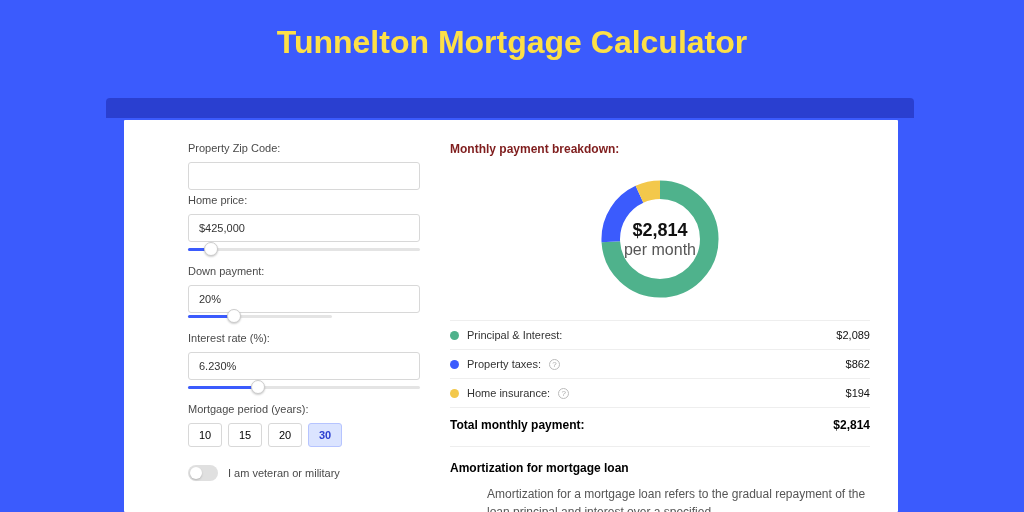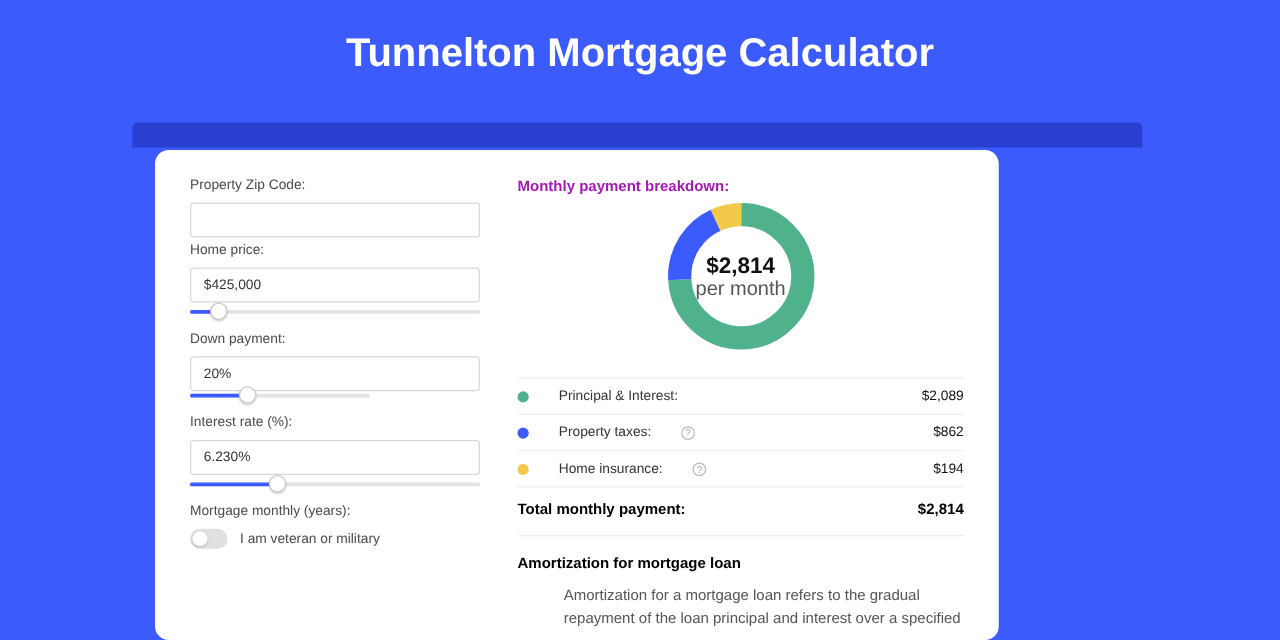--- a/index.html
+++ b/index.html
@@ -1,50 +1,50 @@
 <!DOCTYPE html>
 <html><head>
 <meta charset="utf-8">
 <style>
 * { box-sizing: border-box; margin: 0; padding: 0; font-family: -apple-system, BlinkMacSystemFont, 'Segoe UI', Arial, sans-serif; }
 body { background:#3b5bfd; width:1024px; height:512px; overflow:hidden; }
 .outer { width:1024px; height:512px; position:relative; }
-.title { color:#ffffff; font-size:32px; font-weight:700; text-align:center; padding-top:24px; padding-bottom:22px; }
+.title { color:#fde047; font-size:32px; font-weight:700; text-align:center; padding-top:24px; padding-bottom:22px; }
 .banner-shadow { position:absolute; left:106px; top:98px; width:808px; height:20px; background:#2a3fd0; border-radius:4px 4px 0 0; }
-.card { position:absolute; left:124px; top:120px; width:675px; height:392px; background:#fff; border-radius:11px; overflow:hidden; }
+.card { position:absolute; left:124px; top:120px; width:774px; height:392px; background:#fff; border-radius:1px; overflow:hidden;padding-left:36px; }
 .cols { display:flex; height:100%; }
 .left { width:280px; padding:22px 20px 0 28px; }
 .right { flex:1; padding:22px 28px 0 10px; }
 
 .label { font-size:11px; color:#4a4a4a; margin-bottom:8px; }
 .field { width:100%; height:28px; border:1px solid #d8d8d8; border-radius:3px; padding:0 10px; font-size:11px; color:#333; background:#fff; margin-bottom:4px; }
 .slider-track { position:relative; height:3px; background:#e4e4e4; border-radius:2px; margin-bottom:14px; margin-top:2px; }
 .slider-fill { position:absolute; height:3px; background:#3b5bfd; border-radius:2px; top:0; left:0; }
 .slider-thumb { position:absolute; width:14px; height:14px; background:#fff; border:1px solid #ccc; border-radius:50%; top:-6px; box-shadow:0 1px 2px rgba(0,0,0,.2);}
 .dp-row { display:flex; gap:8px; margin-bottom:2px;}
 .dp-row .field { margin-bottom:0;}
 .dp-row .f1 { flex:1.6;}
 .dp-row .f2 { flex:1;}
 .periods { display:flex; gap:6px; margin-bottom:18px; margin-top:2px;}
 .periods .p { width:34px; height:24px; display:flex; align-items:center; justify-content:center; font-size:11px; border:1px solid #d8d8d8; border-radius:3px; cursor:pointer; background:#fff;}
 .periods .p.active { background:#dbe4ff; border-color:#b6c4ff; color:#2b3fd0; font-weight:600;}
 .toggle-row { display:flex; align-items:center; gap:10px; font-size:11px; color:#4a4a4a;}
 .toggle { width:30px; height:16px; background:#e0e0e0; border-radius:10px; position:relative;}
 .toggle::after { content:''; position:absolute; width:12px; height:12px; background:#fff; border-radius:50%; top:2px; left:2px; box-shadow:0 1px 2px rgba(0,0,0,.2);}
 
-.sec-title { font-size:12px; font-weight:700; color:#a21caf; margin-bottom:0; }
+.sec-title { font-size:12px; font-weight:700; color:#7f1d1d; margin-bottom:18px; }
 .donut-wrap { display:flex; justify-content:center; margin-bottom:16px;}
 .donut { position:relative; width:130px; height:130px; }
 .donut svg { width:130px; height:130px; transform:rotate(-90deg);}
 .donut-center { position:absolute; top:0; left:0; width:100%; height:100%; display:flex; flex-direction:column; align-items:center; justify-content:center;}
 .donut-val { font-size:18px; font-weight:700; color:#111;}
 .donut-sub { font-size:16px; color:#555;}
 .legend-row { display:flex; align-items:center; justify-content:space-between; padding:8px 0; border-top:1px solid #eee;}
 .legend-row:first-of-type { border-top:none;}
-.legend-left { display:flex; align-items:center; gap:24px; font-size:11px; color:#333;text-align:center;}
+.legend-left { display:flex; align-items:center; gap:8px; font-size:11px; color:#333;text-align:center;}
 .dot { width:9px; height:9px; border-radius:50%;}
 .dot.g{background:#4fb28c;} .dot.b{background:#3b5bfd;} .dot.y{background:#f3c84b;}
 .info-icon { width:11px; height:11px; border:1px solid #bbb; border-radius:50%; display:inline-flex; align-items:center; justify-content:center; font-size:8px; color:#aaa;}
 .legend-val { font-size:11px; color:#111;}
 .total-row { display:flex; justify-content:space-between; padding:10px 0 14px 0; border-top:1px solid #eee; font-size:12px; font-weight:700;}
 .amort-box { border-top:1px solid #eee; padding-top:14px;}
 .amort-title { font-size:12px; font-weight:700; margin-bottom:10px;}
 .amort-text { font-size:12px; color:#555; line-height:1.5;margin-left:37px;}
 </style>
 </head>
@@ -76,21 +76,27 @@
           <div class="slider-thumb" style="left:calc(32% - 7px)"></div>
         </div>
 
         <div class="label">Interest rate (%):</div>
         <input class="field" value="6.230%" style="">
         <div class="slider-track">
           <div class="slider-fill" style="width:30%"></div>
           <div class="slider-thumb" style="left:calc(30% - 7px)"></div>
         </div>
 
-        <div class="label">Mortgage monthly (years):</div>
+        <div class="label">Mortgage period (years):</div>
+        <div class="periods">
+          <div class="p">10</div>
+          <div class="p">15</div>
+          <div class="p">20</div>
+          <div class="p active">30</div>
+        </div>
 
         <div class="toggle-row">
           <div class="toggle"></div>
           <span>I am veteran or military</span>
         </div>
       </div>
 
       <div class="right">
         <div class="sec-title">Monthly payment breakdown:</div>
 

